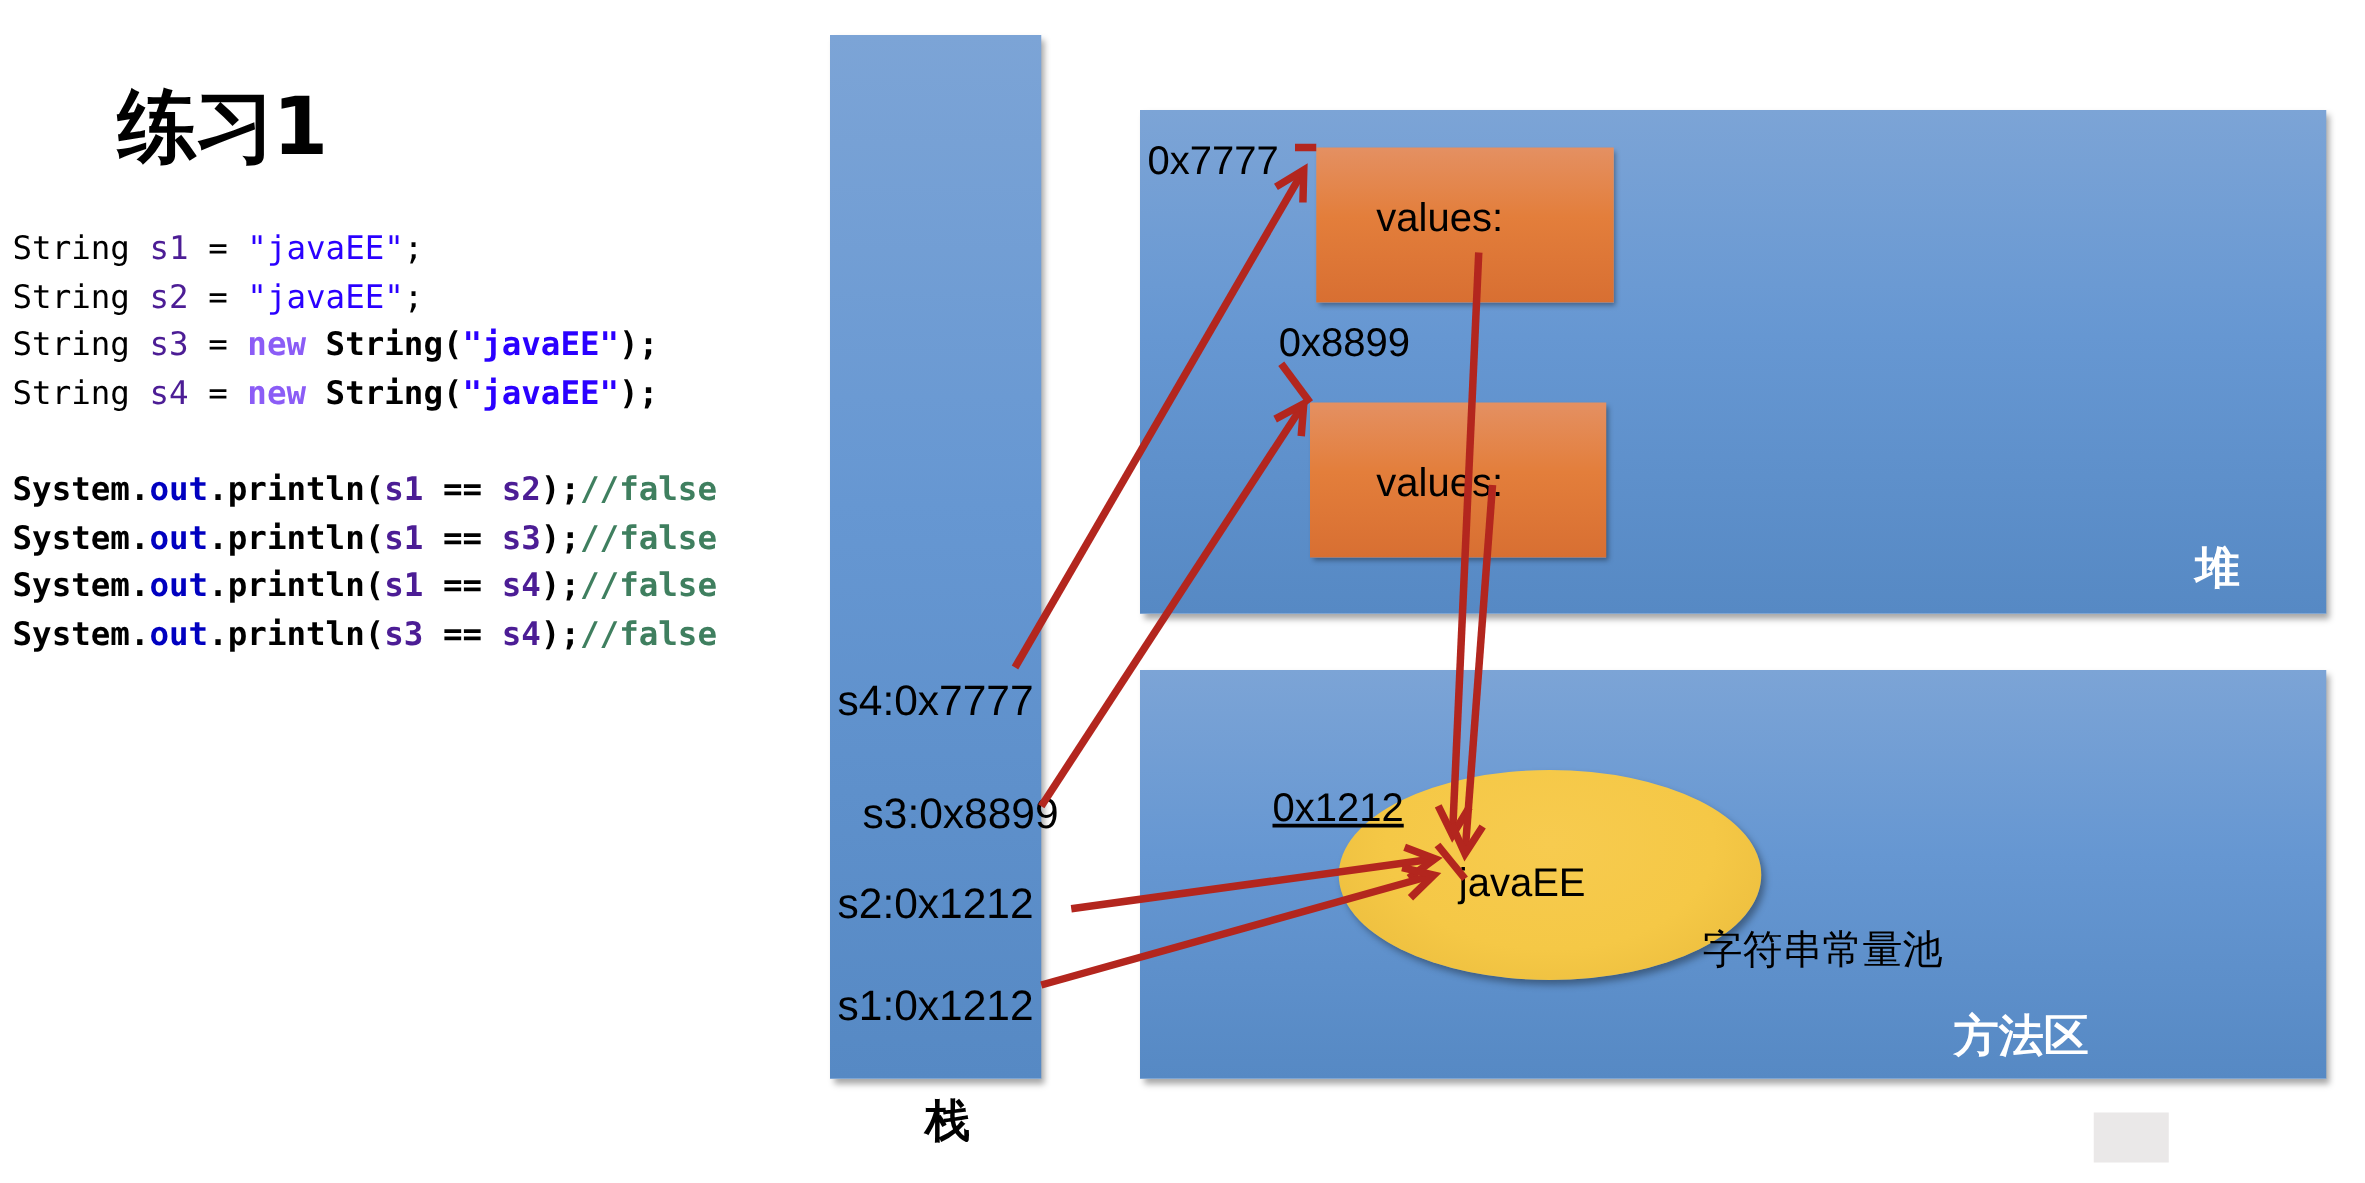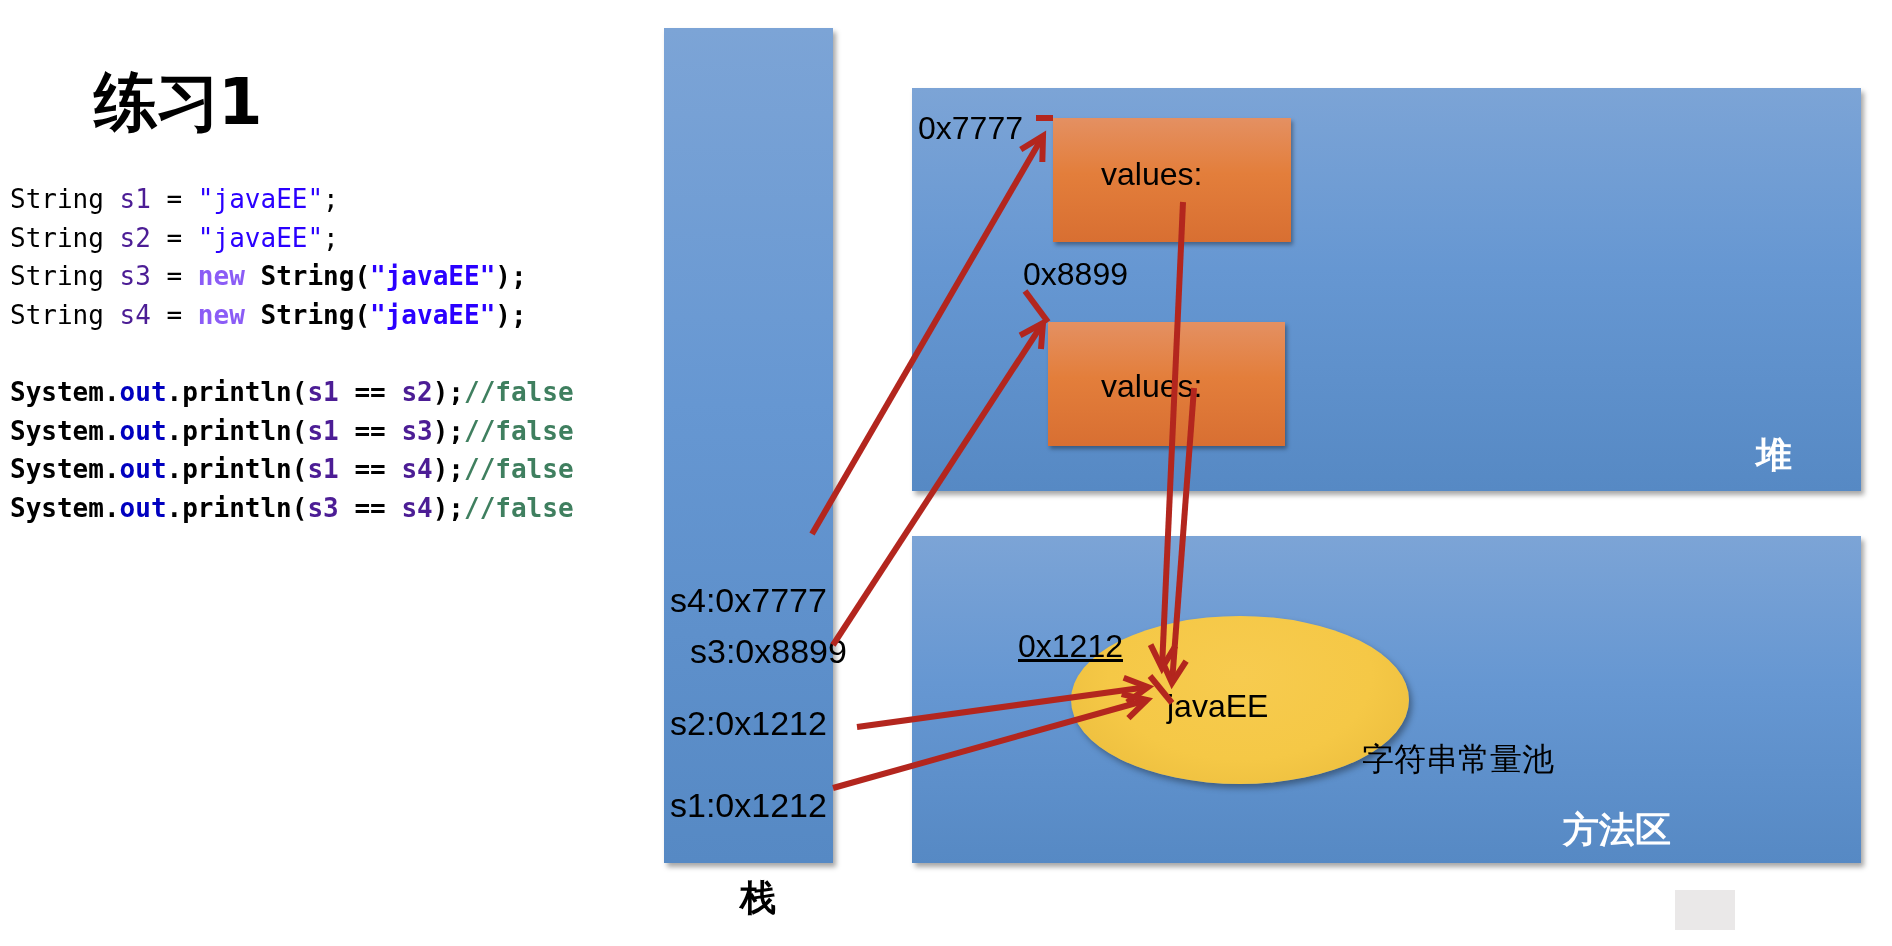--- a/index.html
+++ b/index.html
@@ -33,21 +33,21 @@
   <div class="abs code" style="top:263px"><span>String </span><span class="tk-var">s3</span><span> = </span><span class="tk-kw">new </span><span class="tk-cls">String(</span><span class="tk-str" style="font-weight:bold">"javaEE"</span><span class="tk-cls">);</span></div>
   <div class="abs code" style="top:302px"><span>String </span><span class="tk-var">s4</span><span> = </span><span class="tk-kw">new </span><span class="tk-cls">String(</span><span class="tk-str" style="font-weight:bold">"javaEE"</span><span class="tk-cls">);</span></div>
 
   <div class="abs code b" style="top:379px"><span>System.</span><span class="tk-fld">out</span><span>.println(</span><span class="tk-var">s1</span><span> == </span><span class="tk-var">s2</span><span>);</span><span class="tk-cmt">//false</span></div>
   <div class="abs code b" style="top:418px"><span>System.</span><span class="tk-fld">out</span><span>.println(</span><span class="tk-var">s1</span><span> == </span><span class="tk-var">s3</span><span>);</span><span class="tk-cmt">//false</span></div>
   <div class="abs code b" style="top:456px"><span>System.</span><span class="tk-fld">out</span><span>.println(</span><span class="tk-var">s1</span><span> == </span><span class="tk-var">s4</span><span>);</span><span class="tk-cmt">//false</span></div>
   <div class="abs code b" style="top:495px"><span>System.</span><span class="tk-fld">out</span><span>.println(</span><span class="tk-var">s3</span><span> == </span><span class="tk-var">s4</span><span>);</span><span class="tk-cmt">//false</span></div>
 </div>
 
 <div class="abs panel" style="left:664px; top:28px; width:169px; height:835px;"></div>
-<div class="abs lbl" style="left:670px; top:583px;text-align:right;">s4:0x7777</div>
+<div class="abs lbl" style="left:670px; top:544px;text-align:right;">s4:0x7777</div>
 <div class="abs lbl" style="left:670px; top:634px;margin-left:20px;">s3:0x8899</div>
 <div class="abs lbl" style="left:670px; top:706px;">s2:0x1212</div>
 <div class="abs lbl" style="left:670px; top:788px;">s1:0x1212</div>
 <div class="abs zone" style="left:740px; top:880px; color:#000;">栈</div>
 
 <div class="abs panel" style="left:912px; top:88px; width:949px; height:403px;"></div>
 <div class="abs obj" style="left:1053px; top:118px; width:238px; height:124px;"></div>
 <div class="abs addr" style="left:1101px; top:158px;">values:</div>
 <div class="abs obj" style="left:1048px; top:322px; width:237px; height:124px;"></div>
 <div class="abs addr" style="left:1101px; top:370px;">values:</div>

